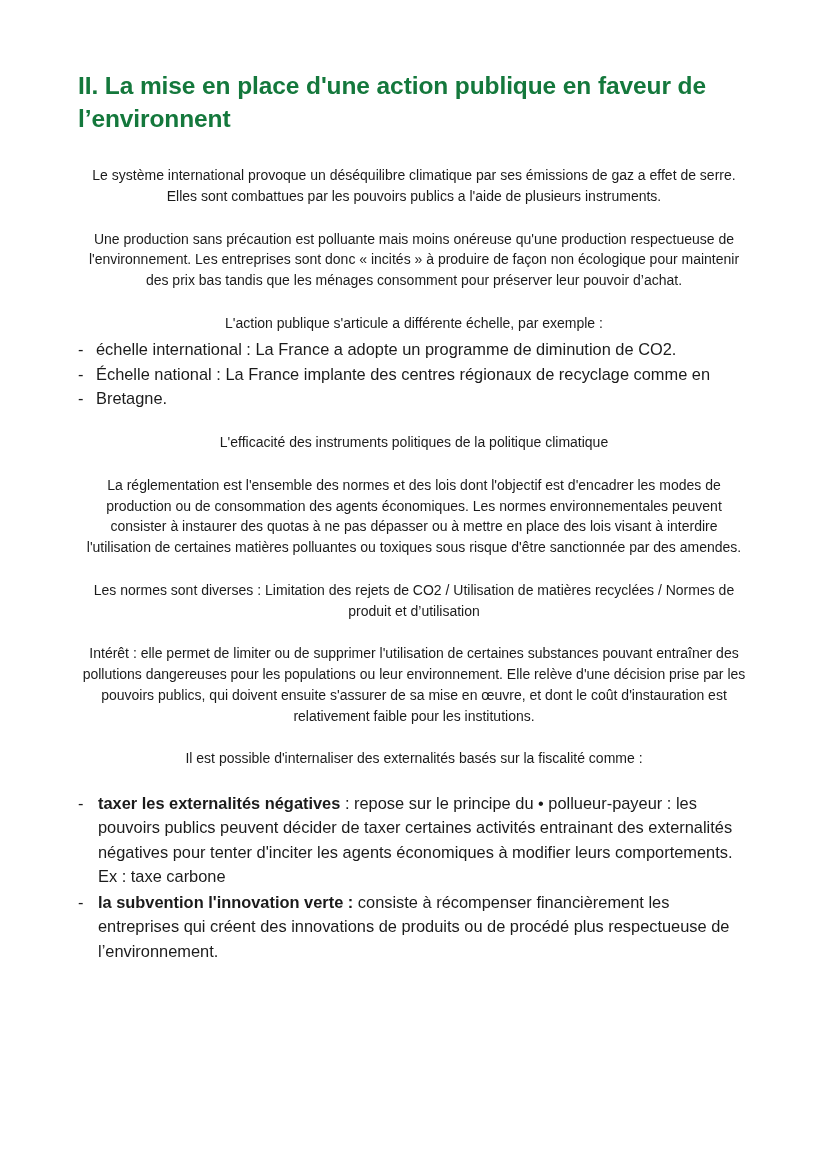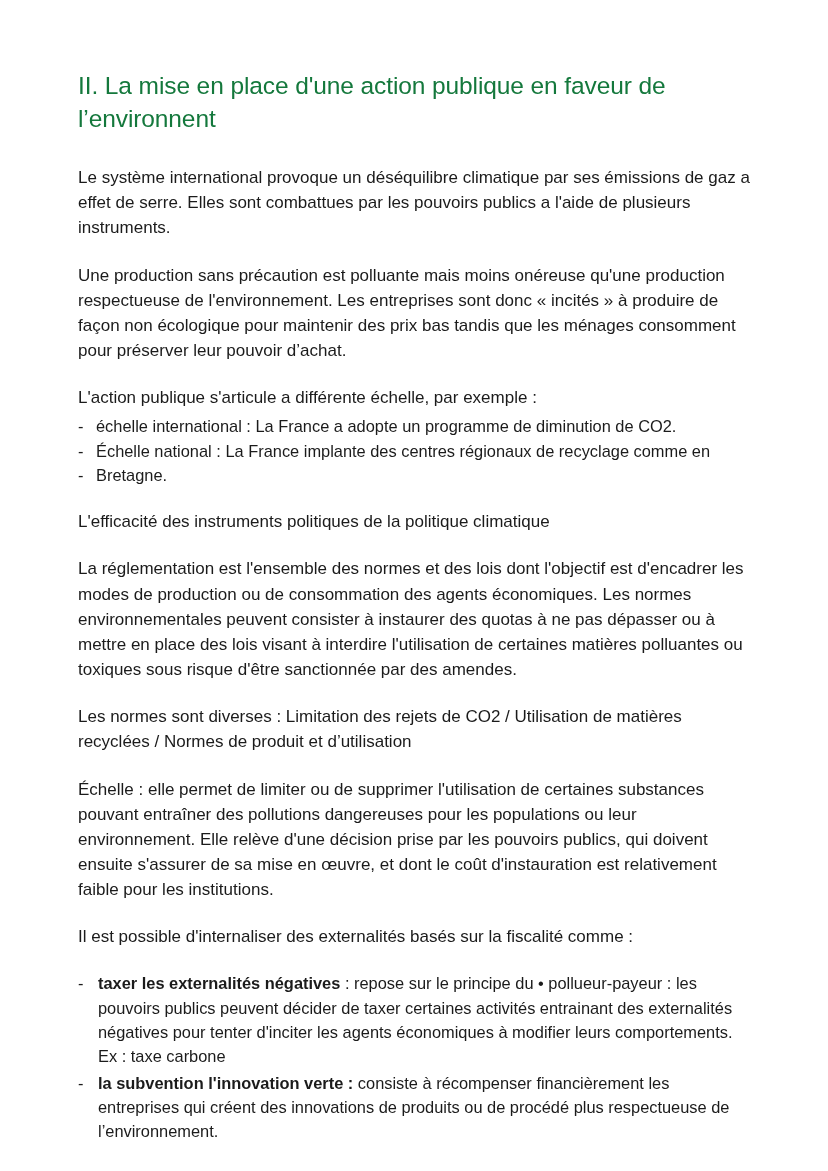--- a/index.html
+++ b/index.html
@@ -23,32 +23,33 @@
     top: 70px;
     width: 672px;
     font-family: "Liberation Sans", "DejaVu Sans", sans-serif;
     color: #1b1b1b;
   }
 
   
   .doc-heading {
     font-size: 24.5px;
     line-height: 1.33;
-    font-weight: normal;
+    font-weight: bold;
     color: #14783c;
     margin: 0 0 30px 0;
     letter-spacing: -0.1px;
   }
 
   
   .para {
-    font-size: 17px;
+    font-size: 14px;
     line-height: 1.48;
     margin: 0 0 22px 0;
     color: #1b1b1b;
+    text-align: center;
   }
   .para.tight {
     margin-bottom: 4px;
   }
   .para b, .bold {
     font-weight: normal;
   }
 
   
   .dash-list {
@@ -112,21 +113,21 @@
 
     <p class="para">L'efficacité des instruments politiques de la politique climatique</p>
 
     <p class="para">
       <b>La réglementation</b><span> est l'ensemble des normes et des lois dont l'objectif est d'encadrer les modes de production ou de consommation des agents économiques. Les normes environnementales peuvent consister à instaurer des quotas à ne pas dépasser ou à mettre en place des lois visant à interdire l'utilisation de certaines matières polluantes ou toxiques sous risque d'être sanctionnée par des amendes.</span>
     </p>
 
     <p class="para">Les normes sont diverses : Limitation des rejets de CO2 / Utilisation de matières recyclées / Normes de produit et d’utilisation</p>
 
     <p class="para">
-      <b>Échelle :</b><span> elle permet de limiter ou de supprimer l'utilisation de certaines substances pouvant entraîner des pollutions dangereuses pour les populations ou leur environnement. Elle relève d'une décision prise par les pouvoirs publics, qui doivent ensuite s'assurer de sa mise en œuvre, et dont le coût d'instauration est relativement faible pour les institutions.</span>
+      <b>Intérêt :</b><span> elle permet de limiter ou de supprimer l'utilisation de certaines substances pouvant entraîner des pollutions dangereuses pour les populations ou leur environnement. Elle relève d'une décision prise par les pouvoirs publics, qui doivent ensuite s'assurer de sa mise en œuvre, et dont le coût d'instauration est relativement faible pour les institutions.</span>
     </p>
 
     <p class="para">Il est possible d'internaliser des externalités basés sur la fiscalité comme :</p>
 
     <ul class="dash-list block-list">
       <li>
         <span class="dash">-</span>
         <b>taxer les externalités négatives</b><span> : repose sur le principe du • pollueur-payeur : les pouvoirs publics peuvent décider de taxer certaines activités entrainant des externalités négatives pour tenter d'inciter les agents économiques à modifier leurs comportements. Ex : taxe carbone</span>
       </li>
       <li>

